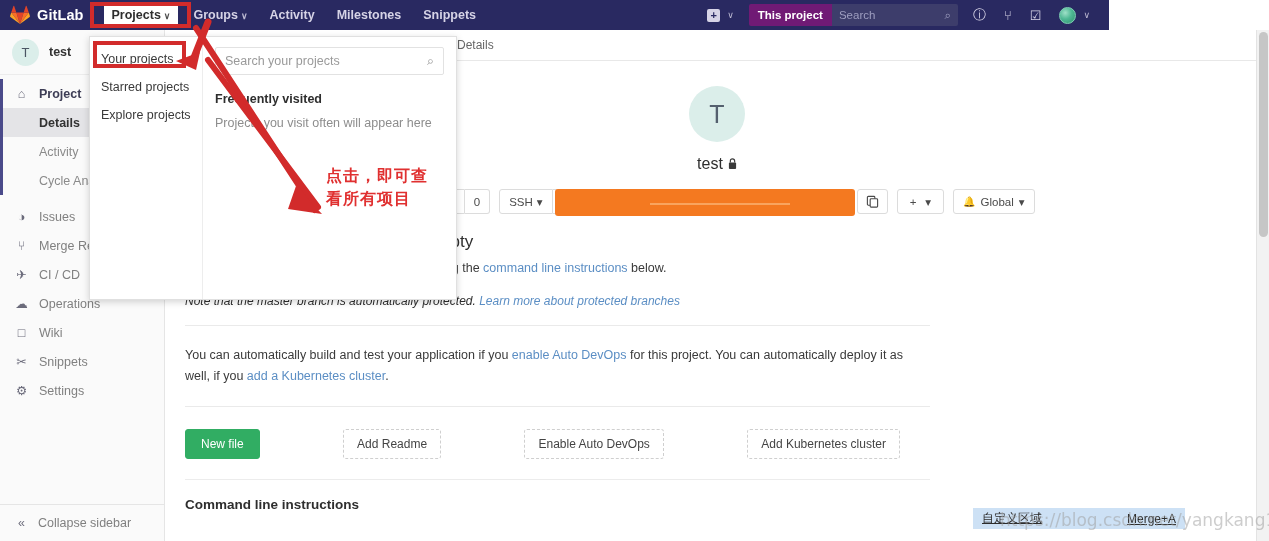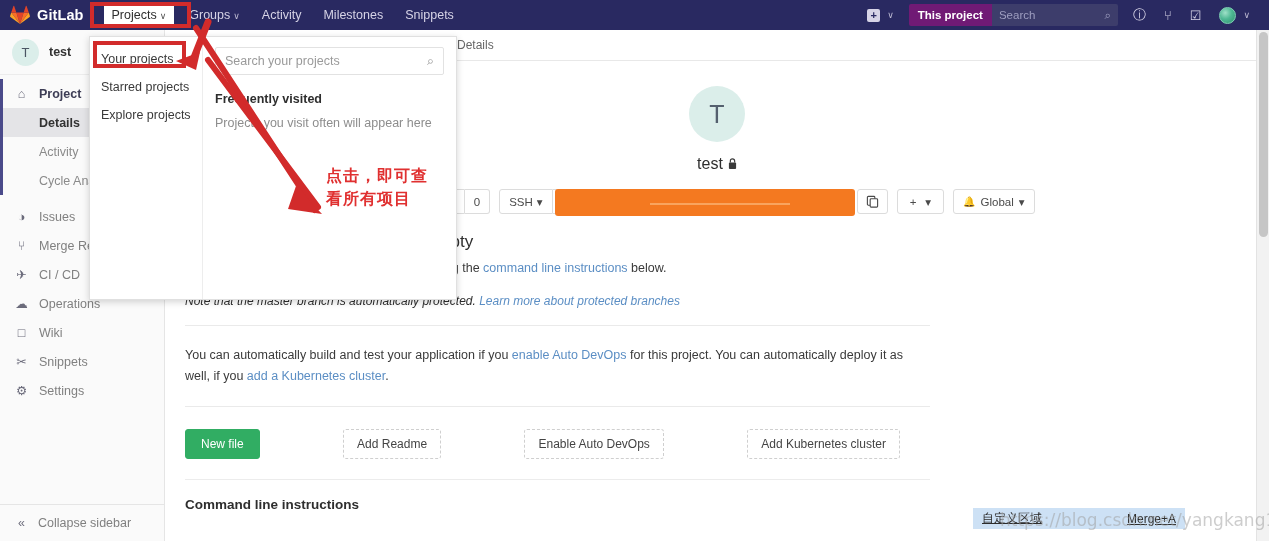--- a/index.html
+++ b/index.html
@@ -8,31 +8,31 @@
     width: 1269px; height: 541px;
     overflow: hidden;
     background: #fff;
     font-family: "Liberation Sans", sans-serif;
     -webkit-font-smoothing: antialiased;
   }
   #root { position: relative; width: 1269px; height: 541px; overflow: hidden; }
 
   
   .navbar {
-    position: absolute; top: 0; left: 0; width: 1269px; height: 30px;
+    position: absolute; top: 0; left: 0; width: 1109px; height: 30px;
     background: #292961;
     display: flex; align-items: center;
     z-index: 40;
   }
   .brand { display: flex; align-items: center; padding-left: 10px; gap: 7px; }
   .brand-logo { width: 20px; height: 20px; display: block; }
   .brand-text { color: #fff; font-size: 14.5px; font-weight: 600; letter-spacing: .1px; }
   .nav-items { display: flex; align-items: center; margin-left: 16px; height: 30px; }
   .nav-item {
-    color: #d6d3e6; font-size: 12.5px; font-weight: 400;
+    color: #d6d3e6; font-size: 12.5px; font-weight: 700;
     padding: 0 11px; height: 30px; line-height: 30px; cursor: pointer;
     white-space: nowrap;
   }
   .nav-item.active-white {
     background: #fff; color: #2e2e2e; border-radius: 2px;
     height: 22px; line-height: 22px; margin: 0 4px; padding: 0 8px;
   }
   .caret { display: inline-block; font-size: 9px; margin-left: 3px; opacity: .85; }
 
   .nav-right { margin-left: auto; display: flex; align-items: center; padding-right: 10px; gap: 0px; }

